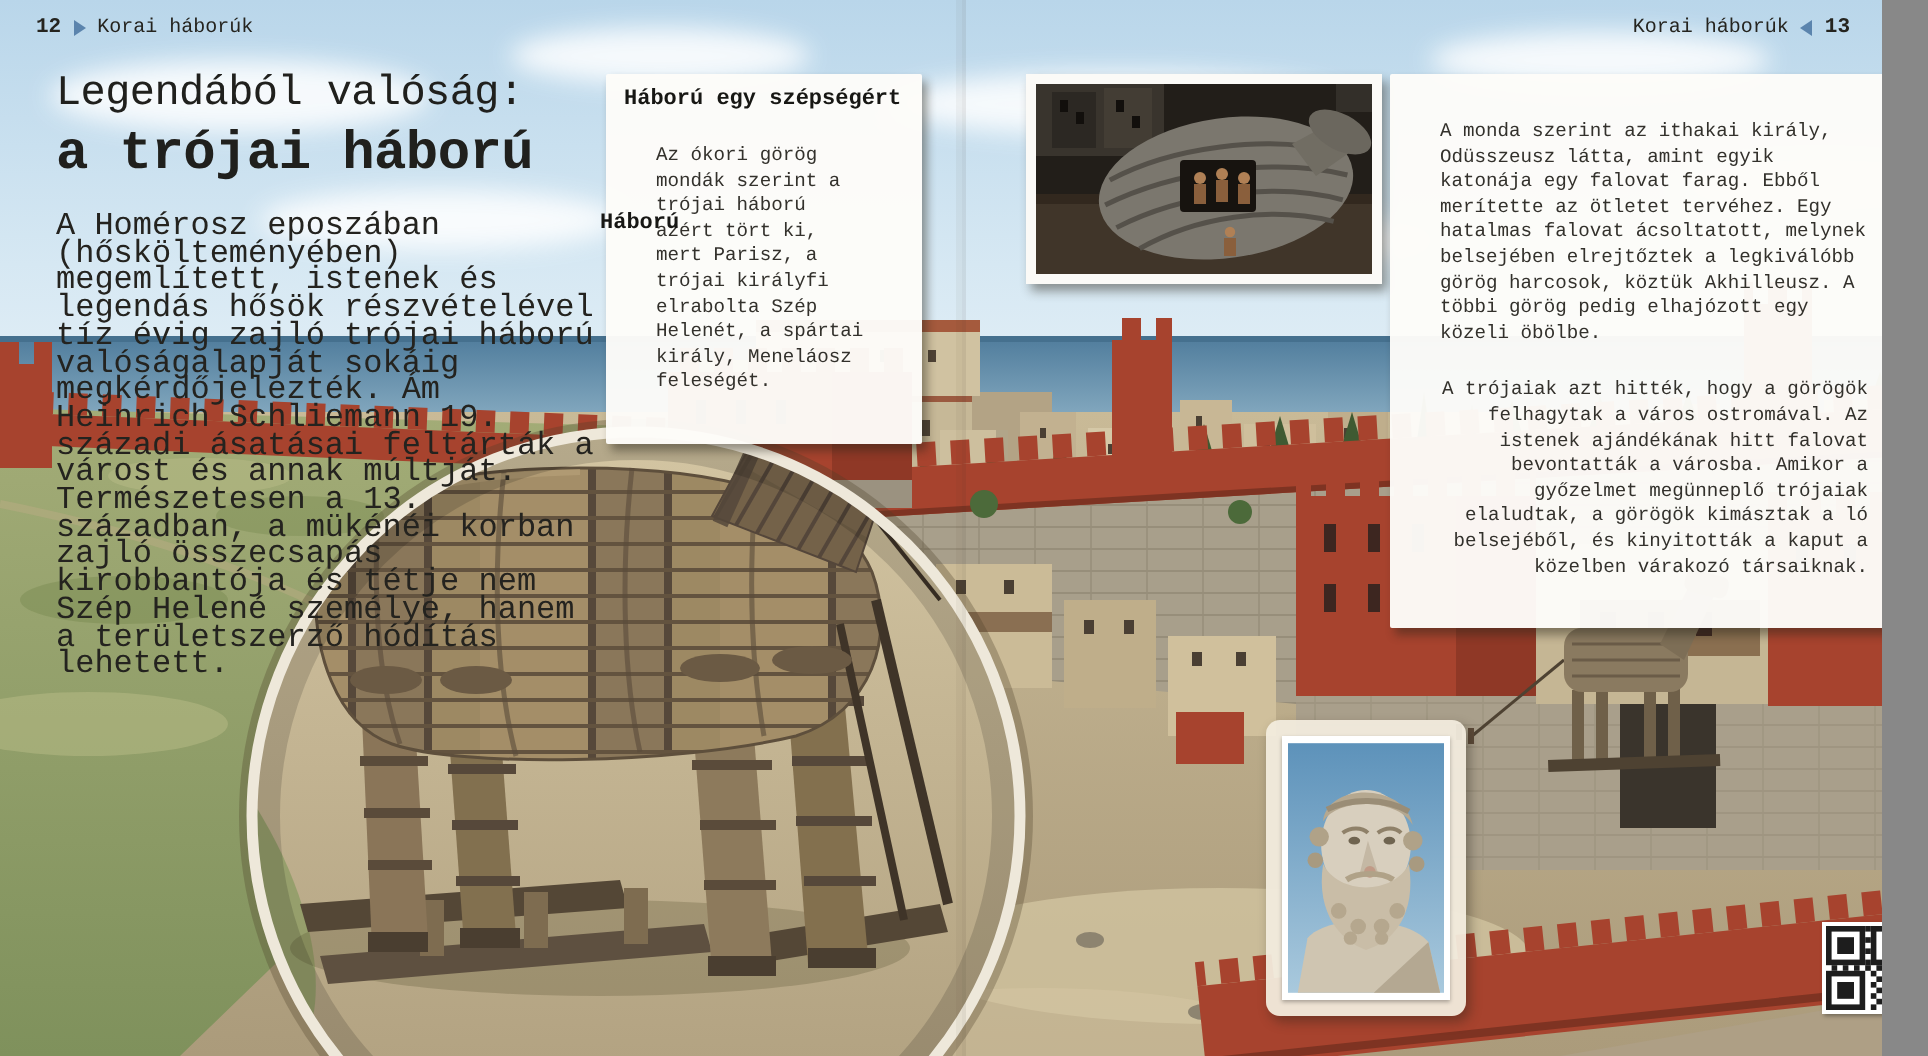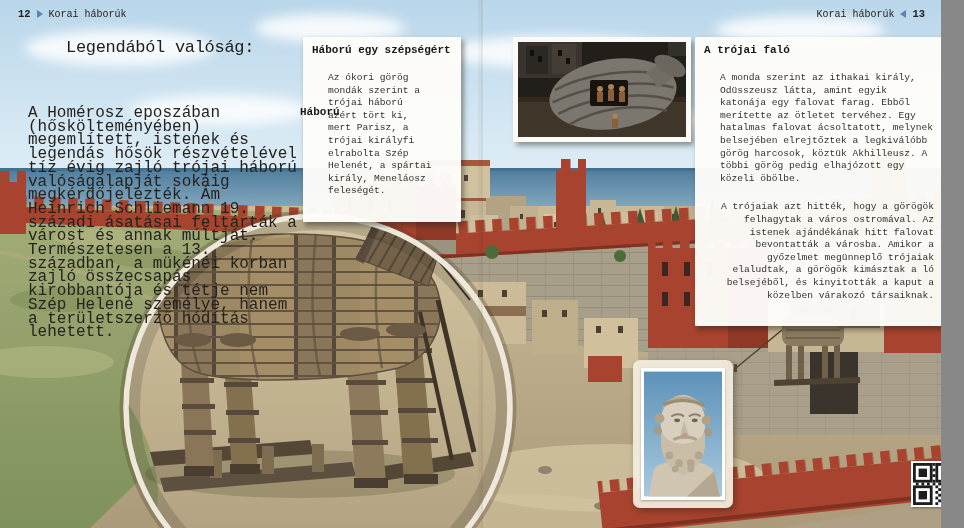--- a/index.html
+++ b/index.html
@@ -13,21 +13,21 @@
          font-size:10px; color:#25241f; }
   .hdr-left { left:18px; }
   .hdr-right { right:16px; }
   .pgnum { font-weight:700; font-size:10.5px; }
   .arr-r { width:0; height:0; border-left:6px solid #5b84ad;
            border-top:4px solid transparent; border-bottom:4px solid transparent; }
   .arr-l { width:0; height:0; border-right:6px solid #5b84ad;
            border-top:4px solid transparent; border-bottom:4px solid transparent; }
 
   .title { position:absolute; left:28px; top:33px; line-height:30px; color:#20201d; letter-spacing:-0.3px; }
-  .title .t1 { font-size:17px; font-weight:400;margin-left:38px; }
+  .title .t1 { font-size:21px; font-weight:400; }
   .title .t2 { font-size:27px; font-weight:700; }
 
   .intro { position:absolute; left:28px; top:107px; width:278px; margin:0;
            font-size:16px; line-height:13.7px; color:#24231f; }
 
   .infobox { position:absolute; background:rgba(253,252,249,0.97); border-radius:1px;
              box-shadow:2.5px 3.5px 5px rgba(40,35,25,0.45); padding:7px 9px 8px; }
   .infobox h3 { margin:0 0 16px 0; font-size:11px; color:#171714; }
   .infobox p  { margin:16px; font-size:9.6px; line-height:12.6px; color:#33312c; }
   .box-war  { left:303px; top:37px; width:140px; }
@@ -417,20 +417,21 @@
     <span class="sect">Korai háborúk</span>
   </div>
   <div class="hdr hdr-right">
     <span class="sect">Korai háborúk</span>
     <span class="arr-l"></span>
     <span class="pgnum">13</span>
   </div>
 
   <div class="title">
     <div class="t1">Legendából valóság:</div>
+    <div class="t2">a trójai háború</div>
   </div>
   <p class="intro">A Homérosz eposzában (hőskölteményében) megemlített, istenek és legendás hősök részvételével tíz évig zajló trójai háború valóságalapját sokáig megkérdőjelezték. Ám Heinrich Schliemann 19. századi ásatásai feltárták a várost és annak múltját. Természetesen a 13. században, a mükénéi korban zajló összecsapás kirobbantója és tétje nem Szép Helené személye, hanem a területszerző hódítás lehetett.</p>
 
   <div class="infobox box-war">
     <h3>Háború egy szépségért</h3>
     <p>Az ókori görög mondák szerint a trójai háború azért tört ki, mert Parisz, a trójai királyfi elrabolta Szép Helenét, a spártai király, Meneláosz feleségét.</p>
   </div>
 
   <div class="plainbox">
     <h3>Háború</h3>
@@ -468,21 +469,20 @@
           <rect x="90" y="48" width="6" height="11" fill="#8a5f3c"></rect>
         <circle cx="104" cy="47" r="3" fill="#b08055"></circle>
           <rect x="101" y="50" width="6" height="10" fill="#8a5f3c"></rect>
         <circle cx="97" cy="74" r="2.6" fill="#b08055"></circle>
           <rect x="94" y="77" width="6" height="9" fill="#8a5f3c"></rect>
       </g>
     </svg>
   </div>
 
   <div class="infobox box-falo">
-    <h3>A trójai faló</h3>
     <p>A monda szerint az ithakai király, Odüsszeusz látta, amint egyik katonája egy falovat farag. Ebből merítette az ötletet tervéhez. Egy hatalmas falovat ácsoltatott, melynek belsejében elrejtőztek a legkiválóbb görög harcosok, köztük Akhilleusz. A többi görög pedig elhajózott egy közeli öbölbe.</p>
     <p>A trójaiak azt hitték, hogy a görögök felhagytak a város ostromával. Az istenek ajándékának hitt falovat bevontatták a városba. Amikor a győzelmet megünneplő trójaiak elaludtak, a görögök kimásztak a ló belsejéből, és kinyitották a kaput a közelben várakozó társaiknak.</p>
   </div>
 
   <div class="homer-card">
     <div class="homer-photo">
       <svg width="78" height="126" viewBox="0 0 80 128" aria-hidden="true">
         <defs>
           <linearGradient id="bustsky" x1="0" y1="0" x2="0" y2="1">
             <stop offset="0" stop-color="#5d92ba"></stop>

